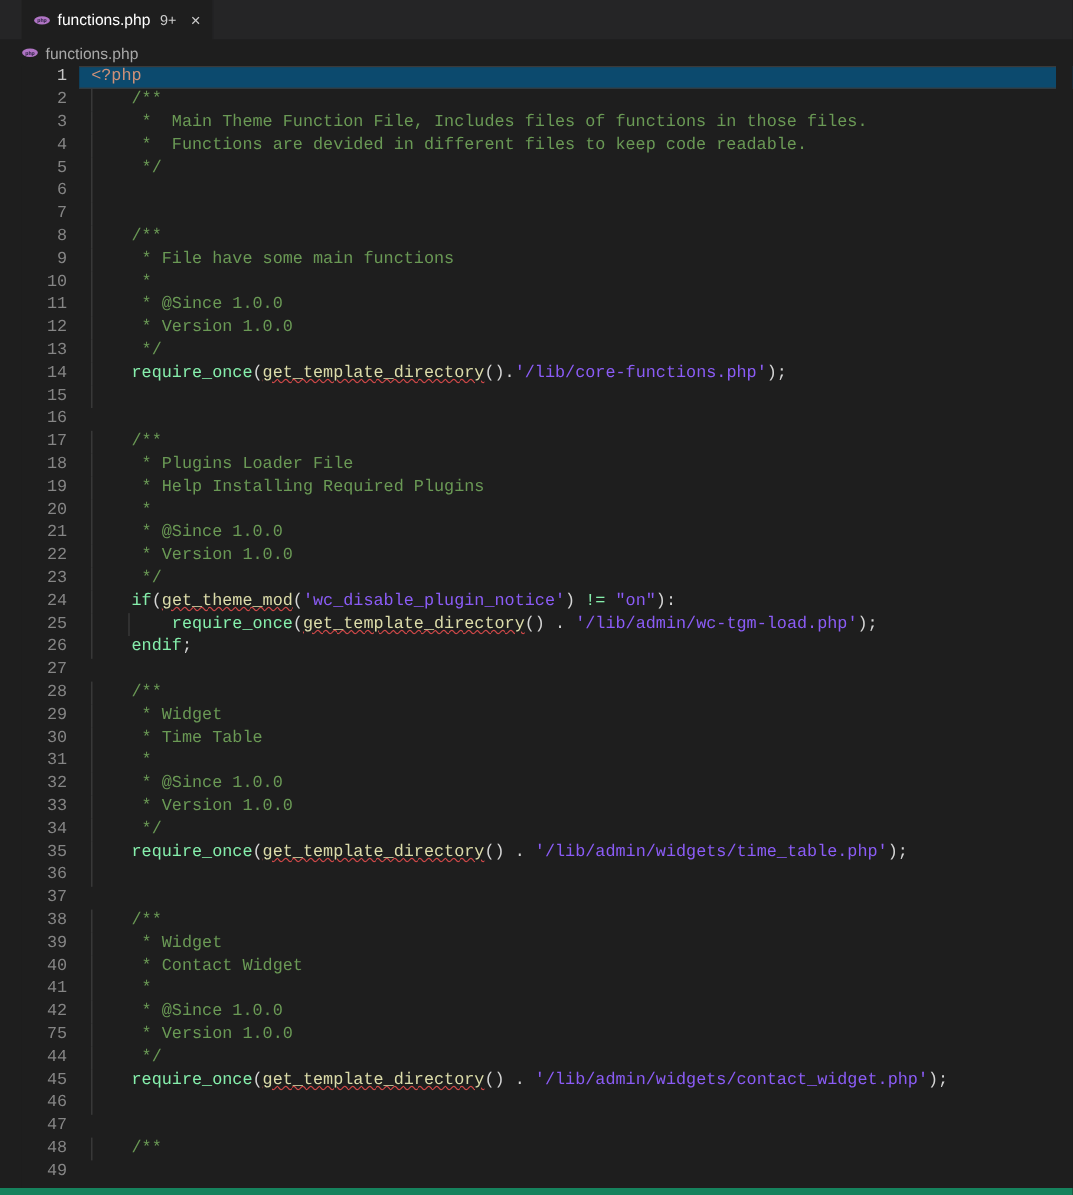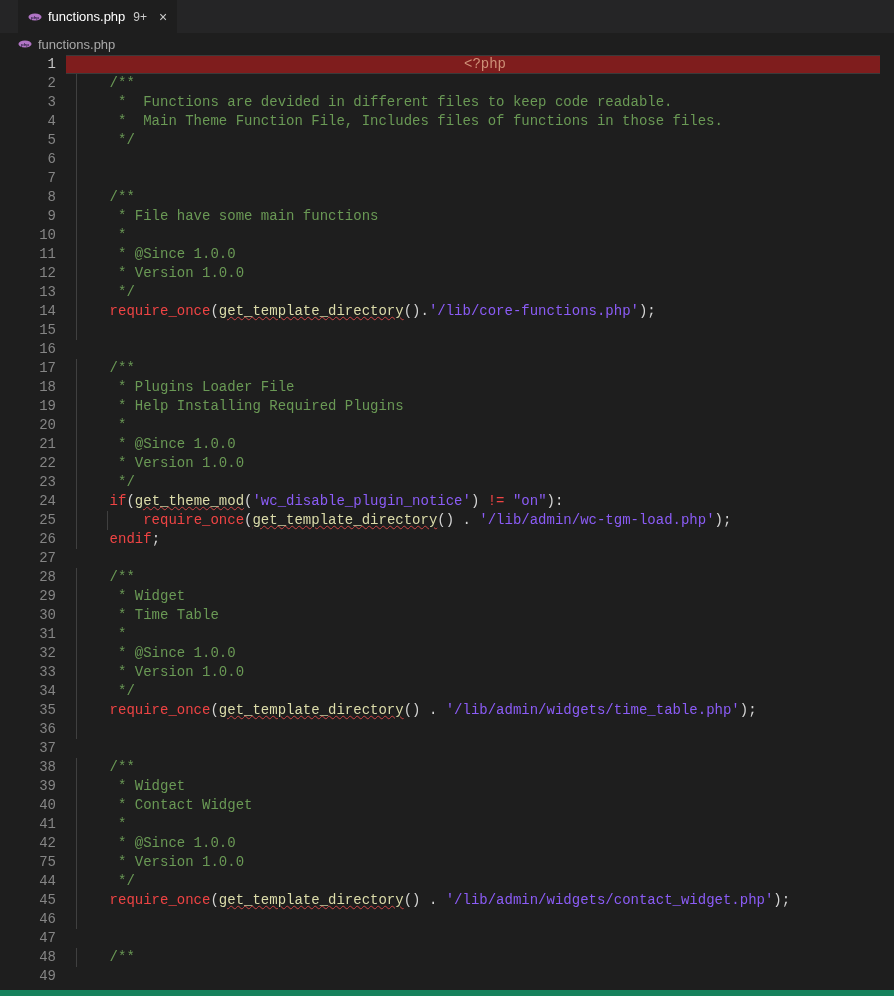--- a/index.html
+++ b/index.html
@@ -106,43 +106,42 @@
     min-width: 0;
   }
   .line {
     height: 19px;
     line-height: 19px;
     white-space: pre;
     padding-left: 10px;
     position: relative;
   }
   .line.current {
-    background: #7f1d1d;
-    text-align: center;
+    background: #0c4a6e;
   }
   .line.current::after {
     content: "";
     position: absolute;
     inset: 0;
     border-top: 1px solid #3a3a3a;
     border-bottom: 1px solid #3a3a3a;
     pointer-events: none;
   }
   .indent-guide {
     display: inline-block;
     width: 0;
     border-left: 1px solid #404040;
     height: 19px;
     vertical-align: top;
     margin-right: -1px;
   }
 
   
   .c-comment { color: #6a9955; }
-  .c-keyword { color: #ef4444; }
+  .c-keyword { color: #86efac; }
   .c-func    { color: #dcdcaa; margin-top: 24px; }
   .c-string  { color: #8b5cf6; }
   .c-punct   { color: #d4d4d4; }
   .c-phptag  { color: #ce9178; }
   .wavy {
     text-decoration-line: underline;
     text-decoration-style: wavy;
     text-decoration-color: #ce4747;
     text-decoration-thickness: 1px;
   }
@@ -262,22 +261,22 @@
         <div class="ln">44</div>
         <div class="ln">45</div>
         <div class="ln">46</div>
         <div class="ln">47</div>
         <div class="ln">48</div>
         <div class="ln">49</div>
       </div>
     <div class="code" id="code">
         <div class="line current"><span class="c-phptag">&lt;?php</span></div>
         <div class="line"><span class="indent-guide"></span><span>    </span><span class="c-comment">/**</span></div>
+        <div class="line"><span class="indent-guide"></span><span>    </span><span class="c-comment"> *  Main Theme Function File, Includes files of functions in those files.</span></div>
         <div class="line"><span class="indent-guide"></span><span>    </span><span class="c-comment"> *  Functions are devided in different files to keep code readable.</span></div>
-        <div class="line"><span class="indent-guide"></span><span>    </span><span class="c-comment"> *  Main Theme Function File, Includes files of functions in those files.</span></div>
         <div class="line"><span class="indent-guide"></span><span>    </span><span class="c-comment"> */</span></div>
         <div class="line"><span class="indent-guide"></span><span>    </span></div>
         <div class="line"><span class="indent-guide"></span><span>    </span></div>
         <div class="line"><span class="indent-guide"></span><span>    </span><span class="c-comment">/**</span></div>
         <div class="line"><span class="indent-guide"></span><span>    </span><span class="c-comment"> * File have some main functions</span></div>
         <div class="line"><span class="indent-guide"></span><span>    </span><span class="c-comment"> *</span></div>
         <div class="line"><span class="indent-guide"></span><span>    </span><span class="c-comment"> * @Since 1.0.0</span></div>
         <div class="line"><span class="indent-guide"></span><span>    </span><span class="c-comment"> * Version 1.0.0</span></div>
         <div class="line"><span class="indent-guide"></span><span>    </span><span class="c-comment"> */</span></div>
         <div class="line"><span class="indent-guide"></span><span>    </span><span class="c-keyword">require_once</span><span class="c-punct">(</span><span class="c-func wavy">get_template_directory</span><span class="c-punct">()</span><span class="c-punct">.</span><span class="c-string">'/lib/core-functions.php'</span><span class="c-punct">);</span></div>

